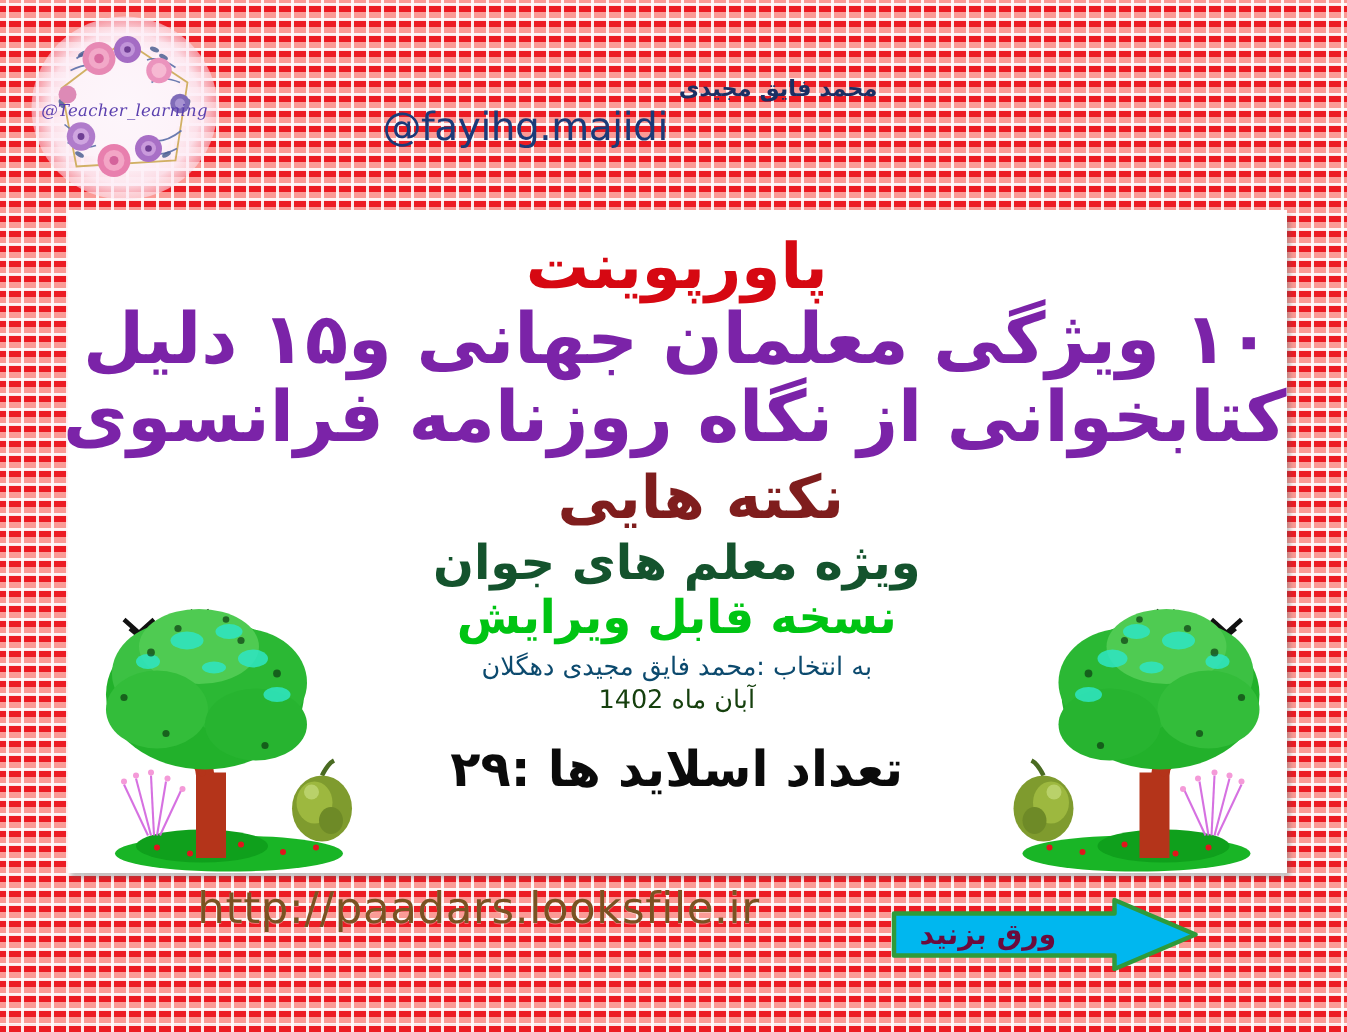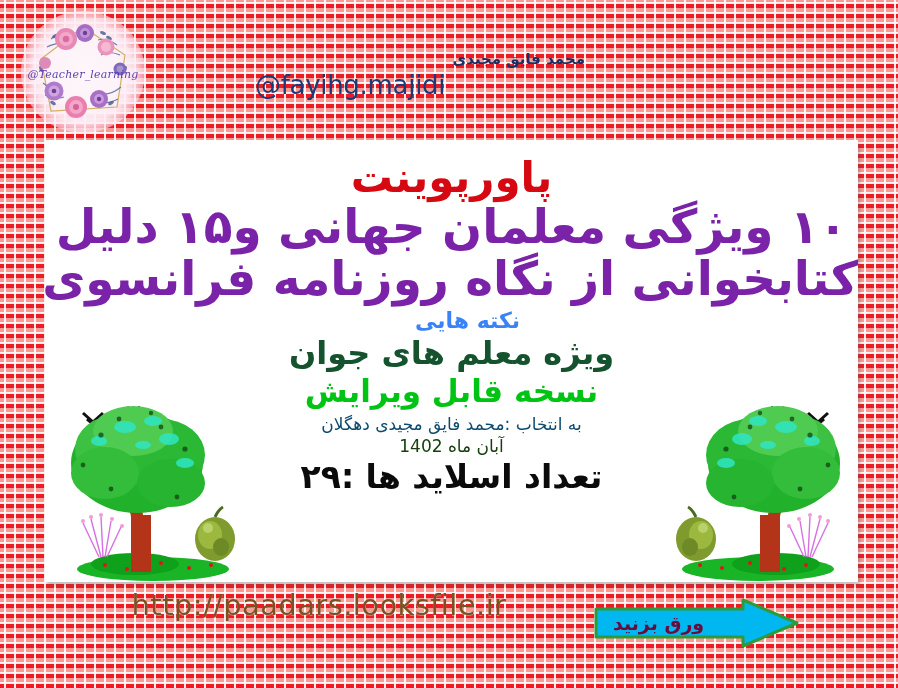--- a/index.html
+++ b/index.html
@@ -126,23 +126,23 @@
   }
   .t-head1, .t-head2 {
     font-size: 47px;
     font-weight: bold;
     color: #7b23a8;
     line-height: 1.12;
     letter-spacing: -1px;
     white-space: nowrap;
   }
   .t-nokte {
-    font-size: 22px;
-    font-weight: bold;
-    color: #3b82f6;
+    font-size: 40px;
+    font-weight: bold;
+    color: #7f1d1d;
     line-height: 1.2;
     margin-top: 2px;
     margin-left: 32px;
   }
   .t-vije {
     font-size: 32px;
     font-weight: bold;
     color: #14532d;
     line-height: 1.2;
   }
@@ -161,20 +161,21 @@
   .t-credit2 {
     font-size: 17px;
     color: #16400e;
     line-height: 1.3;
   }
   .t-count {
     font-size: 33px;
     font-weight: bold;
     color: #0b0b0b;
     line-height: 1.2;
+    margin-top: 14px;
     letter-spacing: 1px;
   }
 
   
   .tree {
     position: absolute;
     bottom: 0;
     z-index: 1;
     width: 230px;
     height: 185px;

